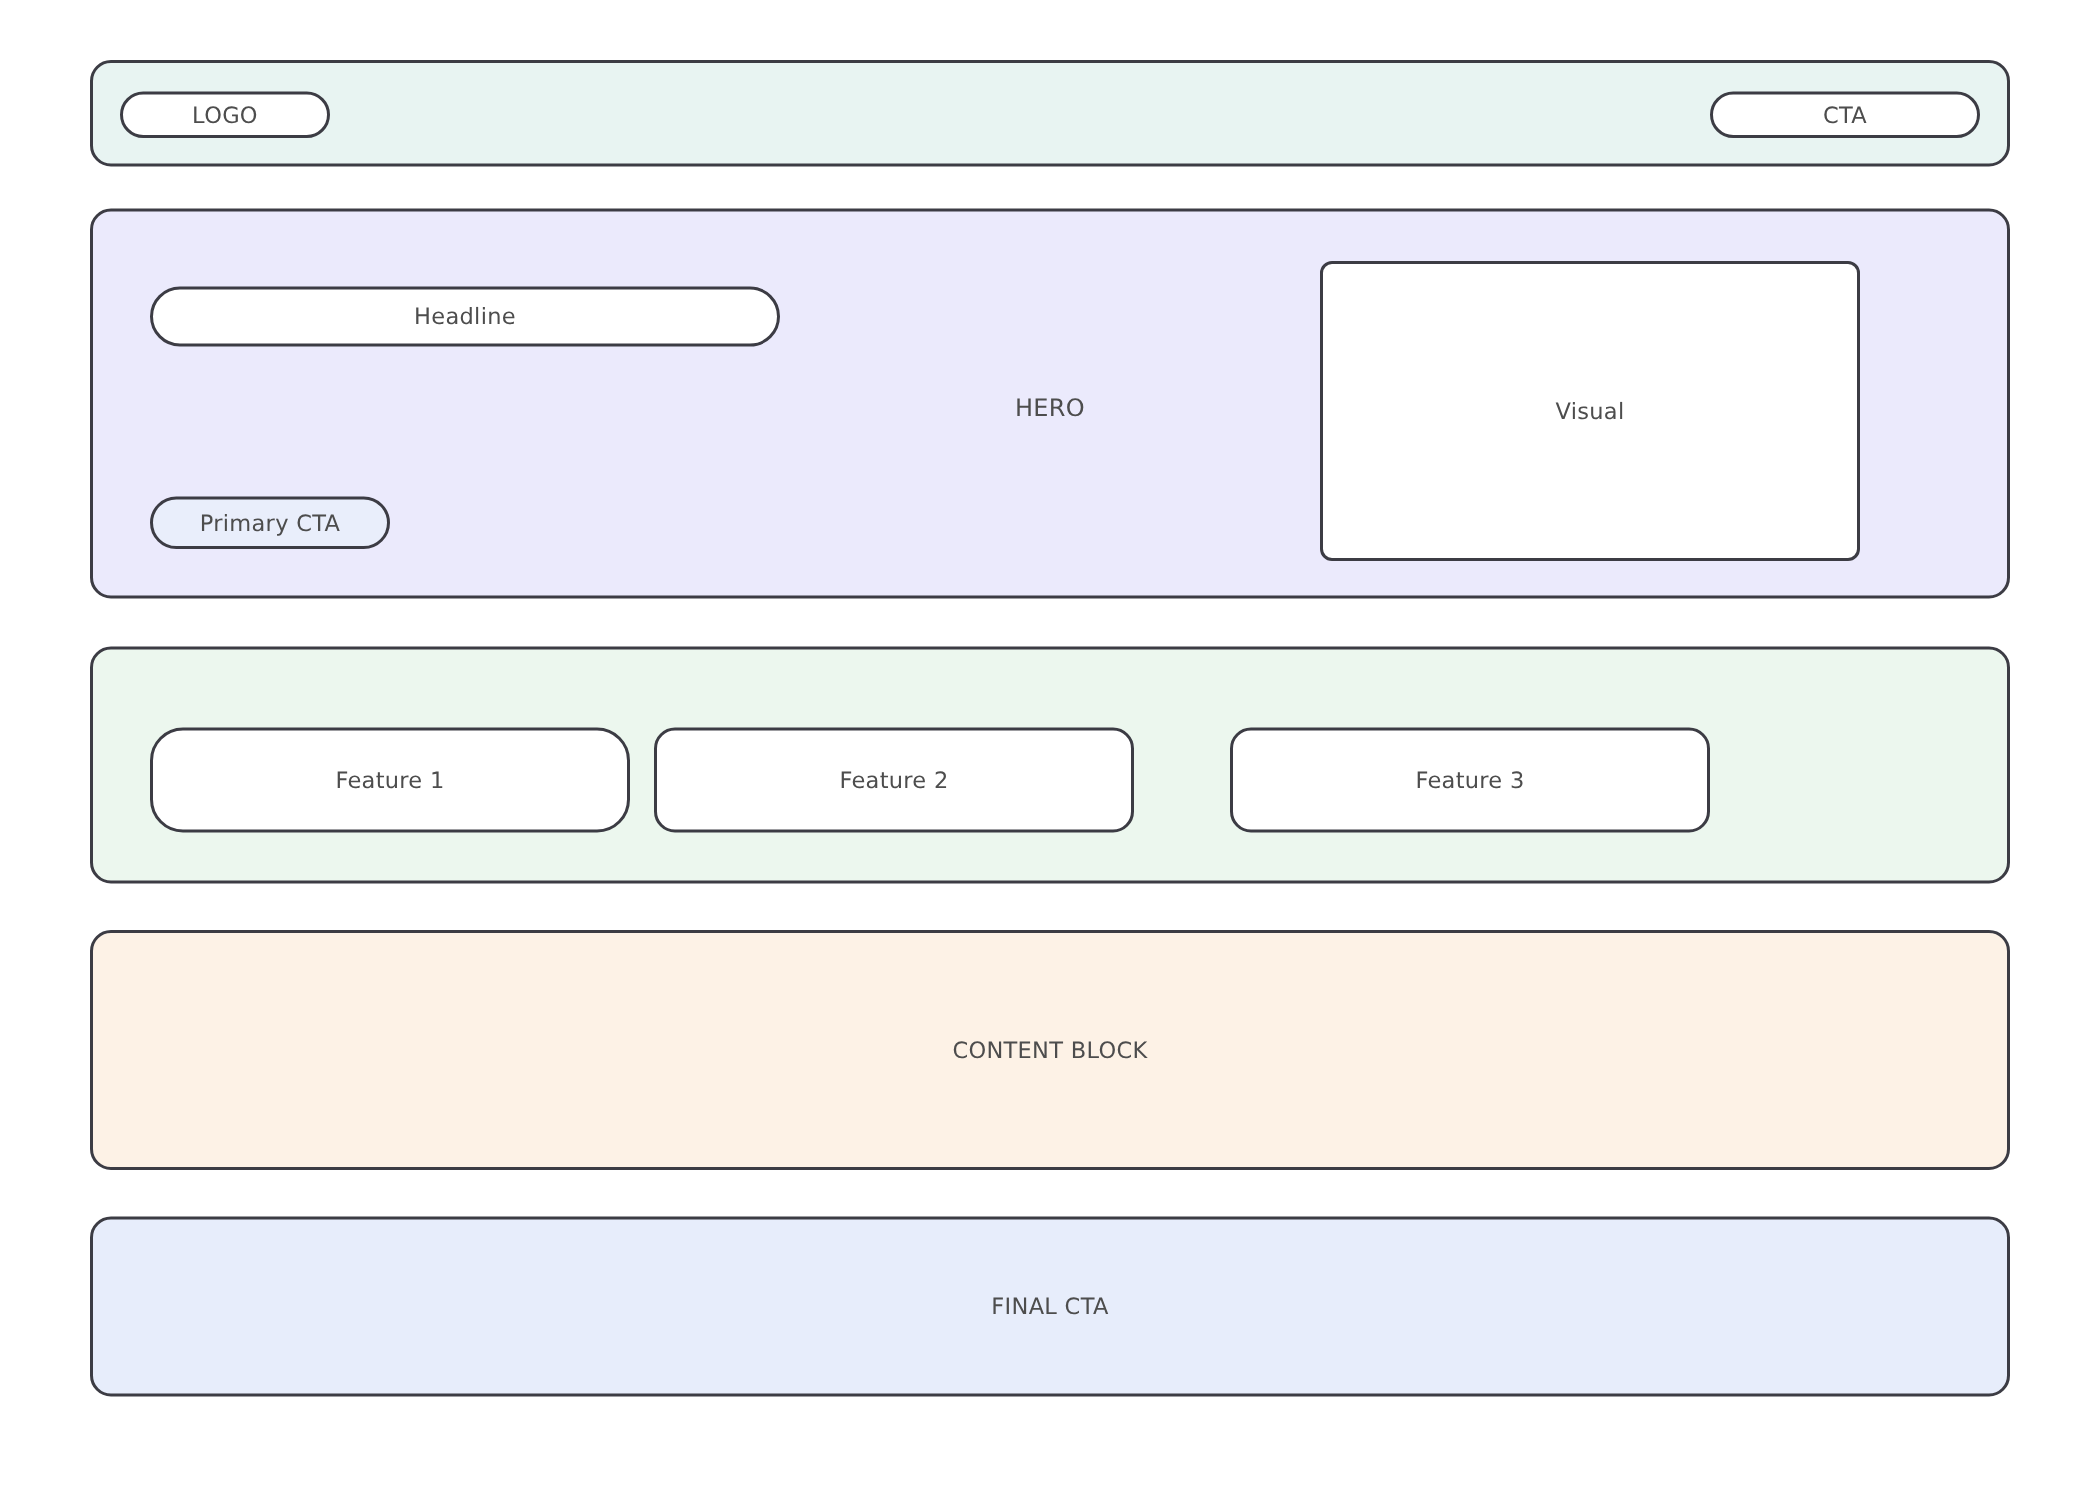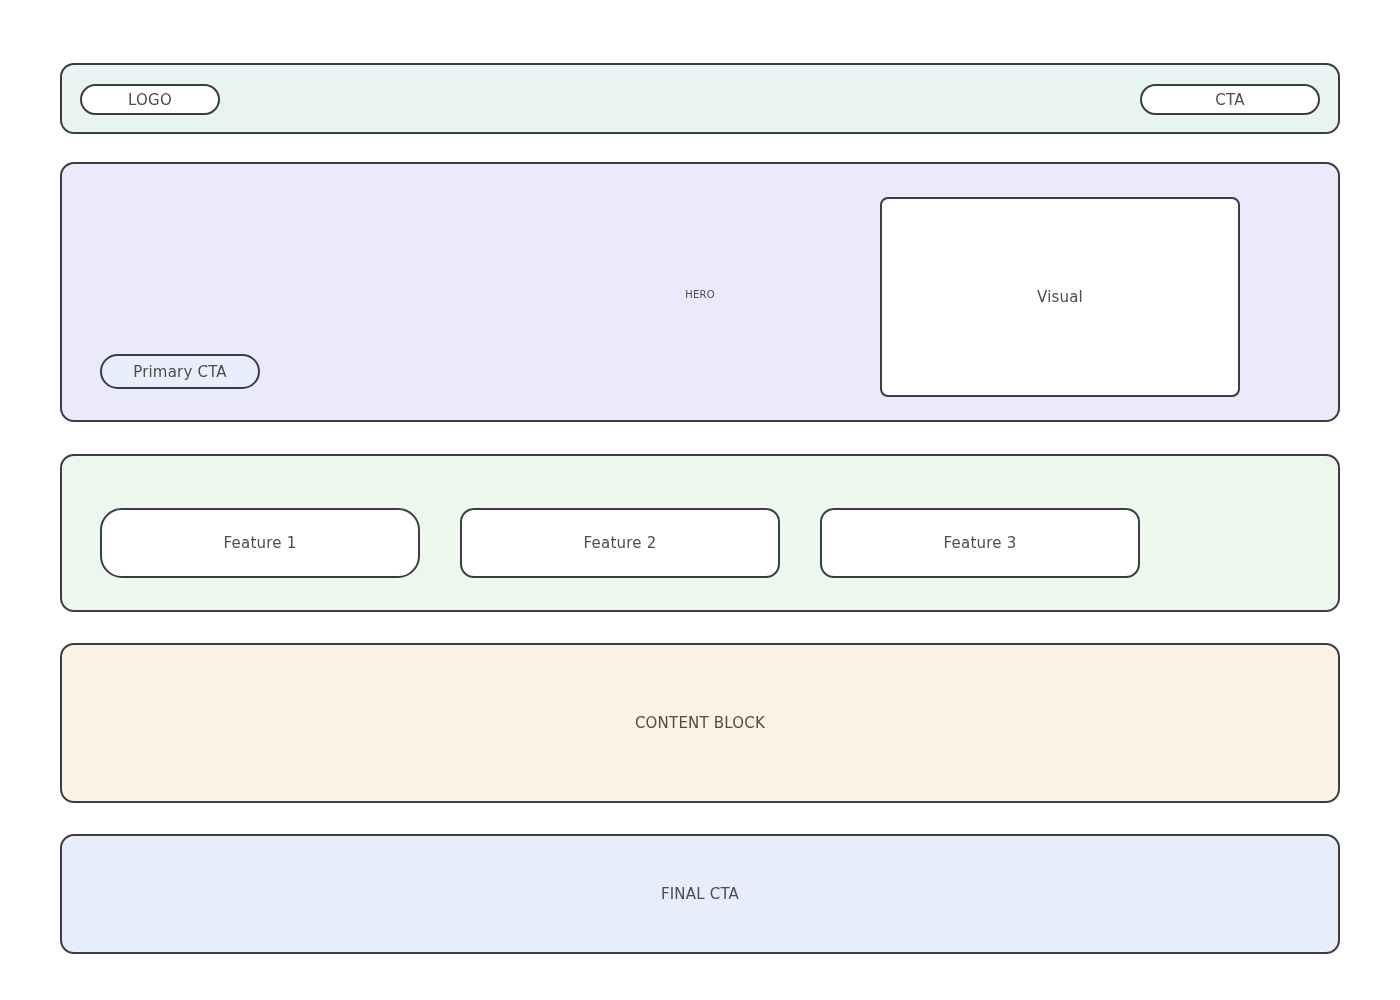--- a/index.html
+++ b/index.html
@@ -15,21 +15,20 @@
     color: #4a4a4a;
     overflow: hidden;
   }
 
   .wire-page {
     position: absolute;
     left: 0;
     top: 0;
     width: 1400px;
     height: 887px;
-    margin-top: 23px;
   }
 
   
   .section {
     position: absolute;
     box-sizing: border-box;
     border: 2px solid #3c3c44;
     border-radius: 14px;
   }
   .box {
@@ -42,21 +41,21 @@
     justify-content: center;
     text-align: center;
   }
   .pill { border-radius: 999px; }
 
   .section-label {
     position: absolute;
     display: flex;
     align-items: center;
     justify-content: center;
-    font-size: 10px;
+    font-size: 16px;
     color: #4d4d4d;
     letter-spacing: 0.2px;
     white-space: nowrap;
   }
 
   .label-text {
     font-size: 15px;
     color: #4d4d4d;
     letter-spacing: 0.2px;
     white-space: nowrap;
@@ -114,21 +113,21 @@
     width: 1280px; height: 158px;
     background: #ecf7ee;
   }
   .feature-card {
     top: 485px;
     width: 320px;
     height: 70px;
     border-radius: 14px;
   }
   #feature-card-1 { left: 100px; border-radius: 22px; }
-  #feature-card-2 { left: 460px; }
+  #feature-card-2 { left: 436px; }
   #feature-card-3 { left: 820px; }
 
   
   #content-block-section {
     left: 60px; top: 620px;
     width: 1280px; height: 160px;
     background: #fdf2e6;
     display: flex;
     align-items: center;
     justify-content: center;
@@ -156,20 +155,23 @@
   </div>
 
   <div class="box pill" id="header-cta-pill">
     <span class="label-text">CTA</span>
   </div>
 
   <div class="section" id="hero-section"></div>
 
   <div class="section-label" id="hero-label">HERO</div>
 
+  <div class="box" id="hero-headline-box">
+    <span class="label-text">Headline</span>
+  </div>
 
 
   <div class="box pill" id="hero-primary-cta">
     <span class="label-text">Primary CTA</span>
   </div>
 
   <div class="box" id="hero-visual-box">
     <span class="label-text">Visual</span>
   </div>
 

